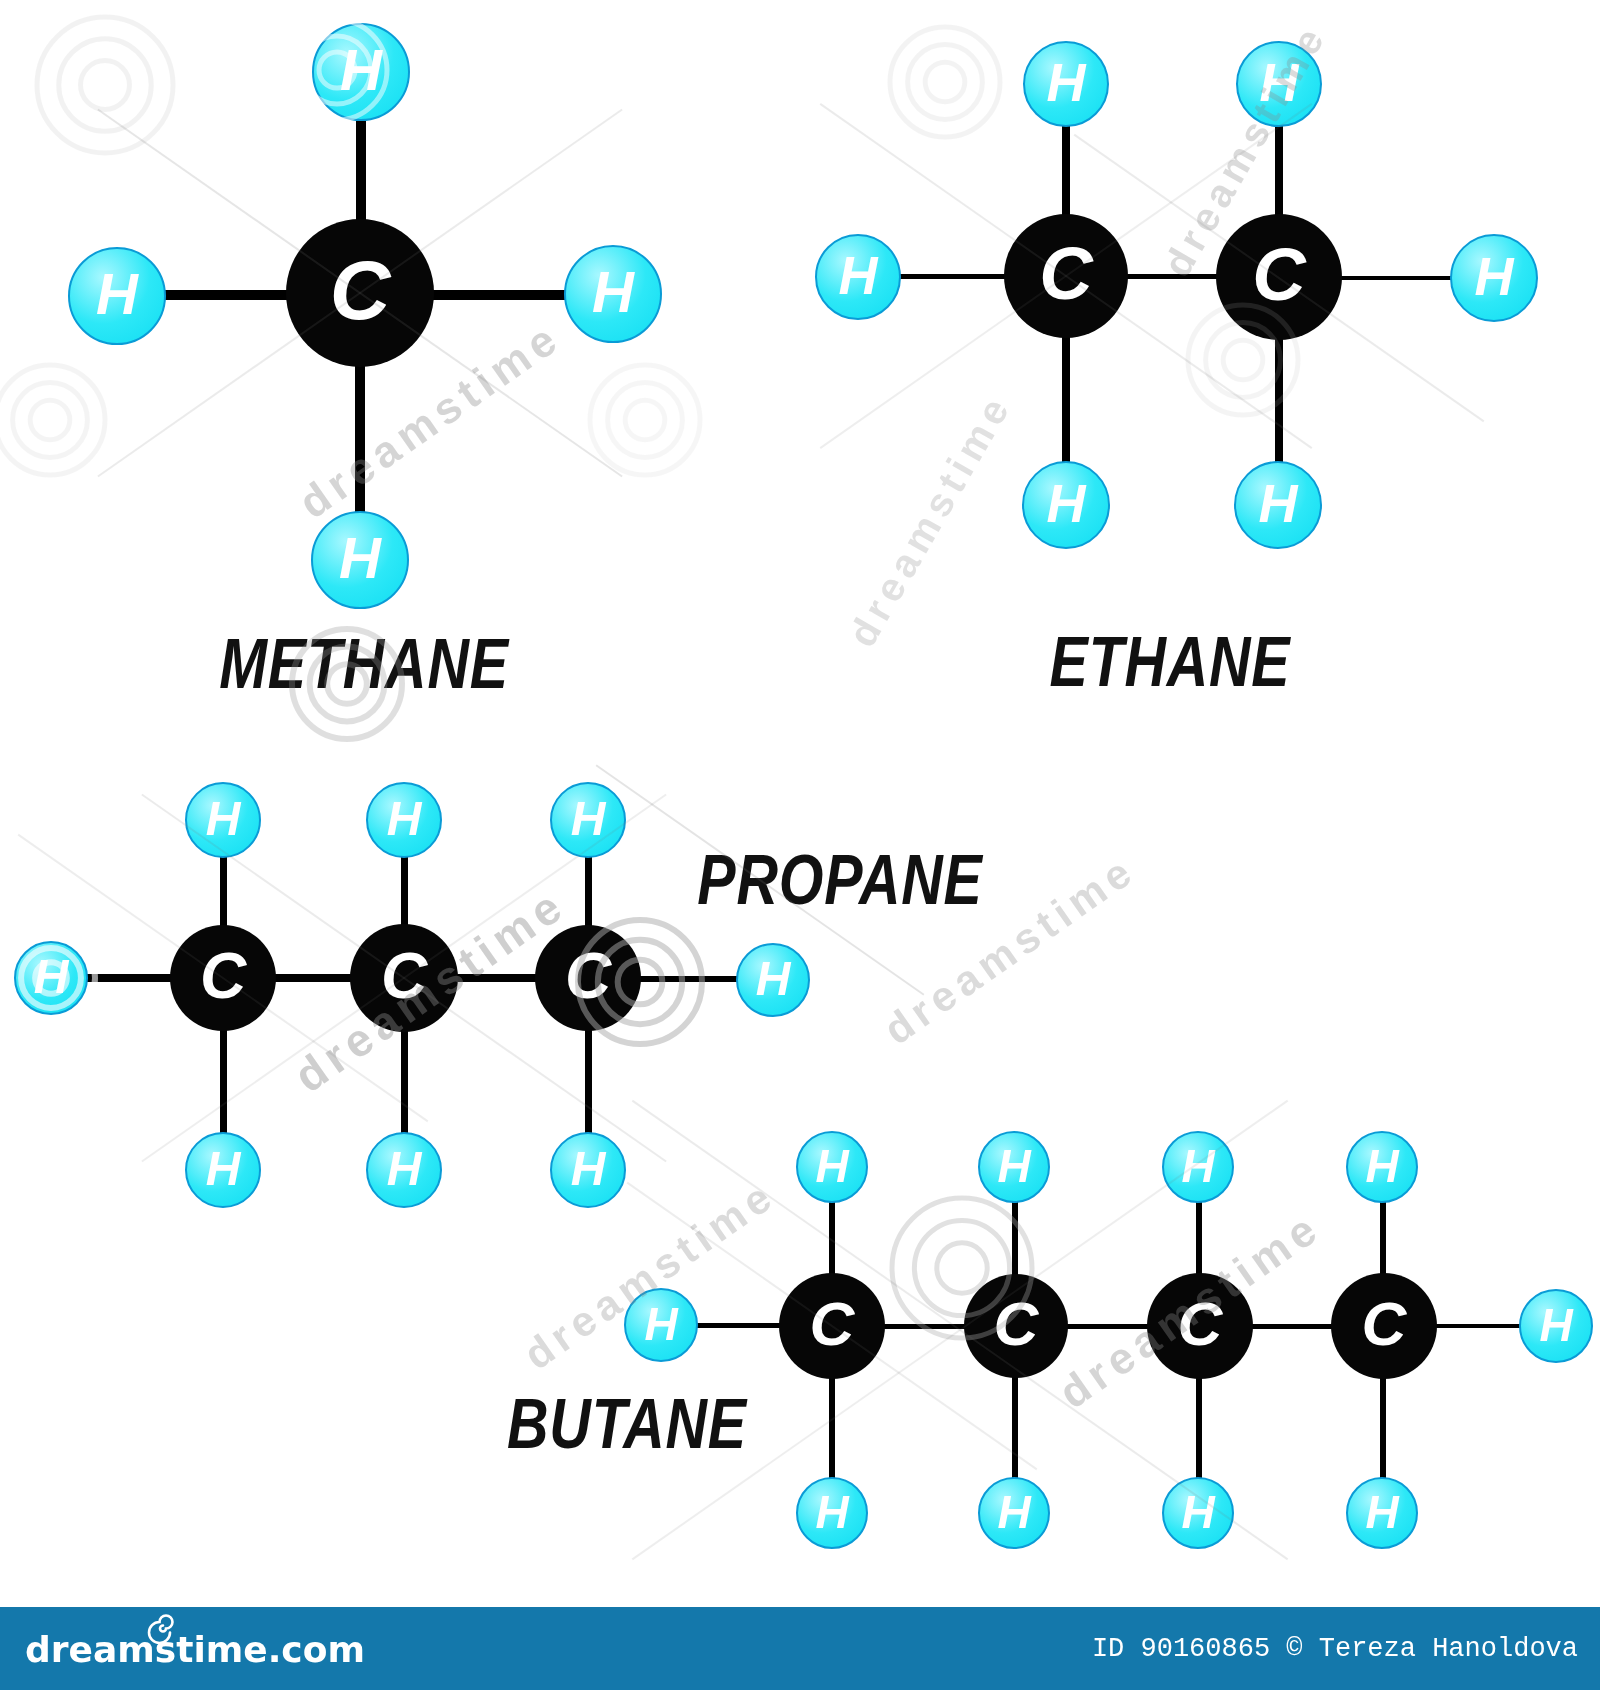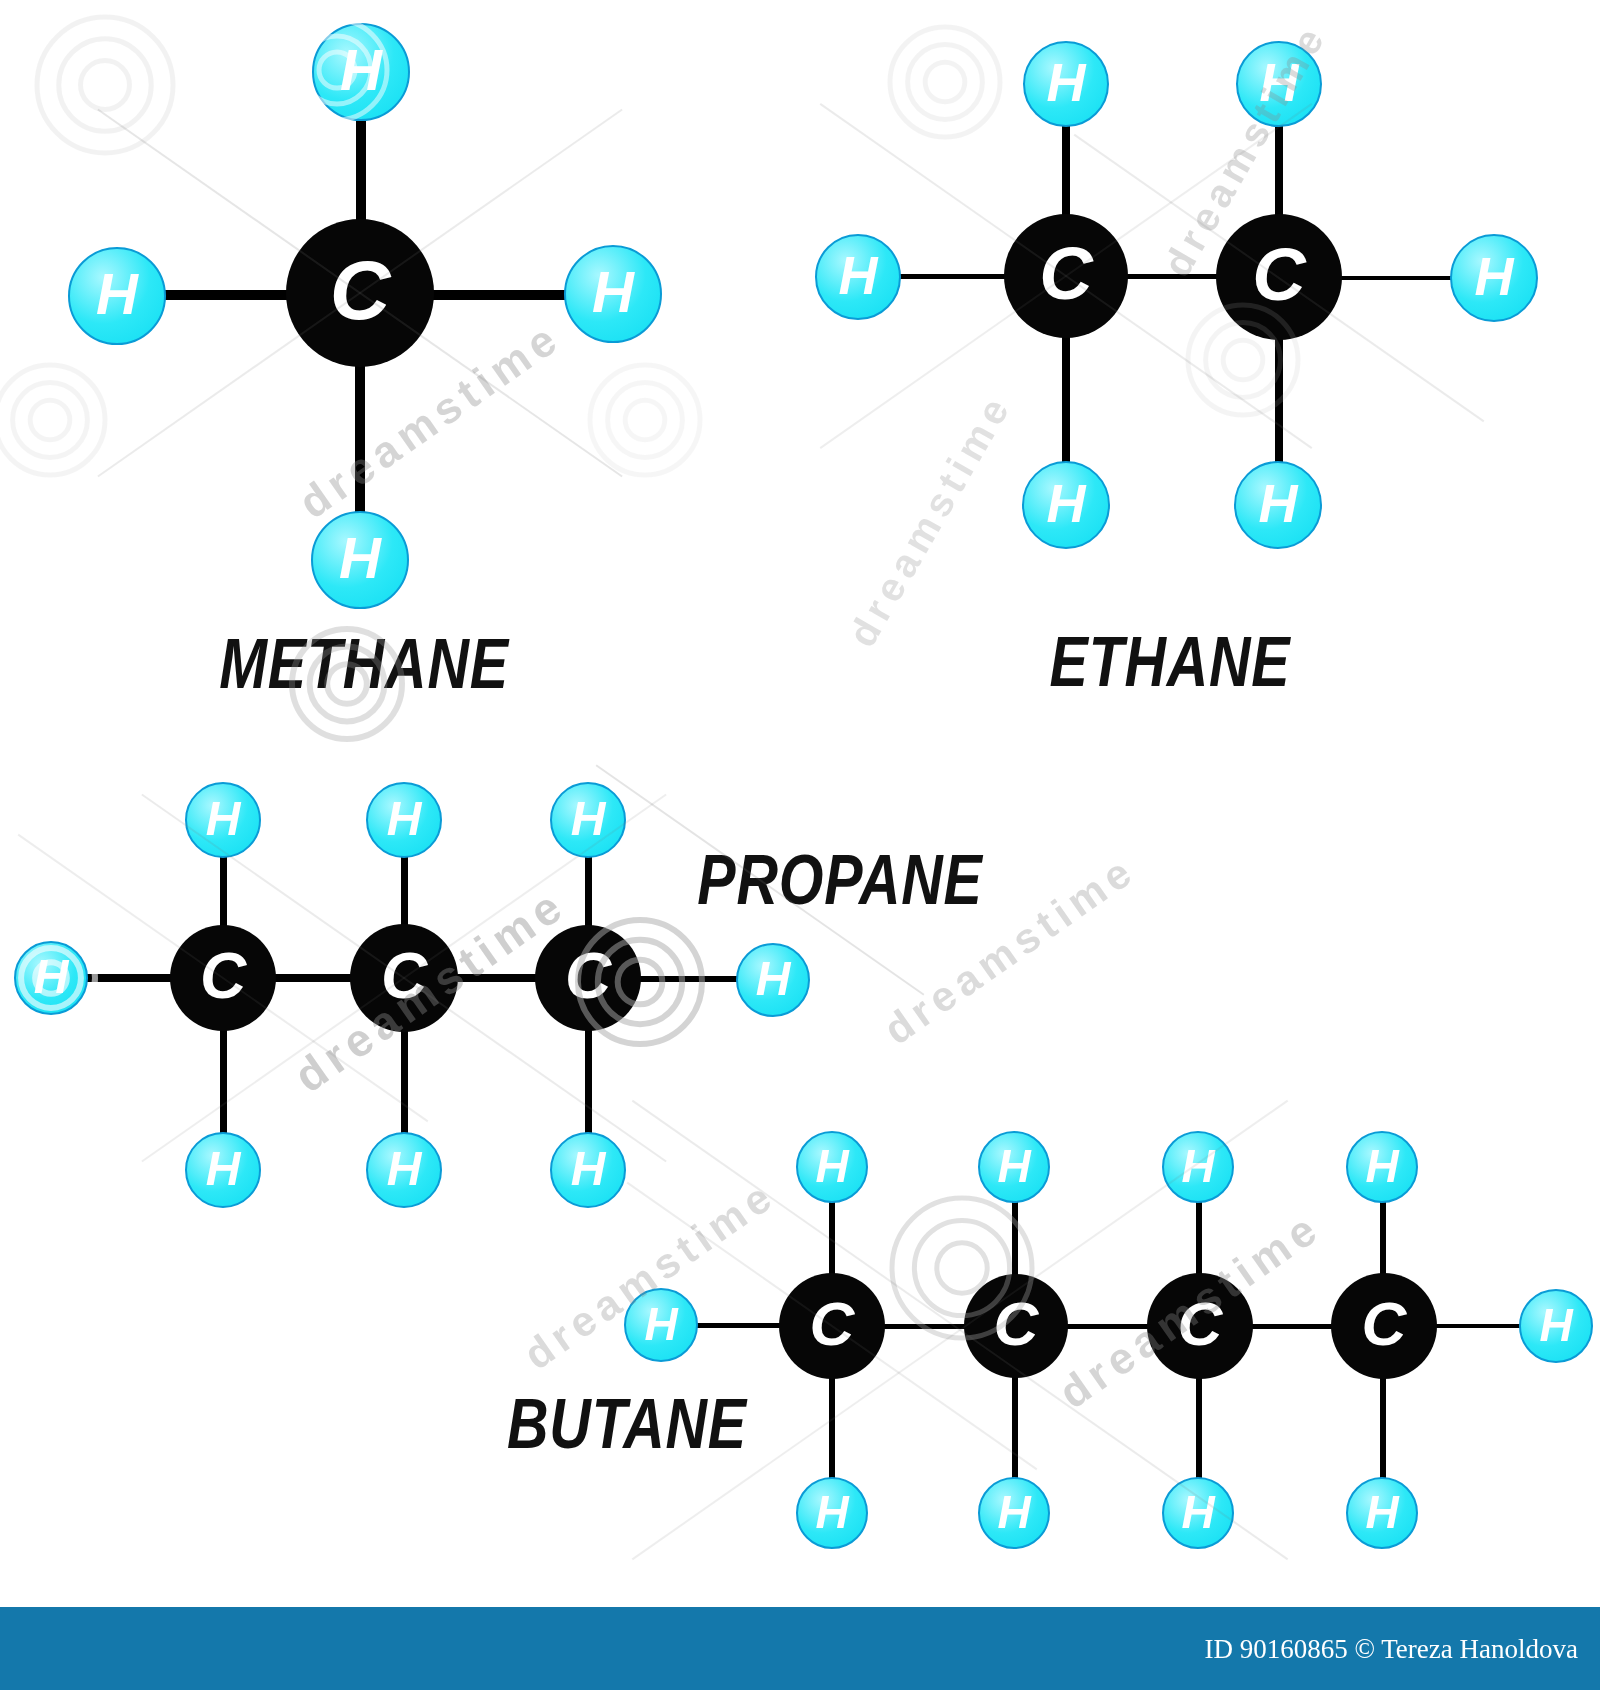--- a/index.html
+++ b/index.html
@@ -12,21 +12,21 @@
   .atom.hydrogen{background:radial-gradient(circle at 35% 30%, #a8f8ff 0%, var(--hydrogen-fill,#2de8f7) 52%, #10ddf2 100%);border:2px solid var(--hydrogen-stroke,#0a9bd6);color:#ffffff;}
   .symbol{font-weight:bold;font-style:italic;line-height:1;transform:translateY(-3%);}
   .mol-label{position:absolute;font-weight:bold;font-style:italic;font-size:70px;letter-spacing:1px;color:#111;transform:translate(-50%,-50%) scaleX(0.82);white-space:nowrap;z-index:2;}
   .wm-svg{position:absolute;left:0;top:0;z-index:3;pointer-events:none;}
   #wm-layer{position:absolute;inset:0;z-index:3;pointer-events:none;}
   .wm-text{position:absolute;color:#8a8a8a;font-weight:bold;white-space:nowrap;letter-spacing:6px;}
   .wm-line{position:absolute;height:2px;background:#777;}
   .footer{position:absolute;left:0;top:1607px;width:1600px;height:83px;background:var(--footer-bg,#1478ab);color:#fff;z-index:4;}
   .brand{position:absolute;left:25px;top:50%;transform:translateY(-50%);font-family:"DejaVu Sans", sans-serif;font-size:36px;font-weight:bold;letter-spacing:0;}
   .brand-spiral{position:absolute;left:121px;top:-18px;}
-  .credit{position:absolute;right:22px;top:50%;transform:translateY(-50%);font-size:27px;font-family:Liberation Serif, serif;}
+  .credit{position:absolute;right:22px;top:50%;transform:translateY(-50%);font-size:27px;font-family:Liberation Mono, monospace;}
 </style>
 </head>
 <body>
 
 <div class="stage">
   <div id="molecules">
       <div>
         <div class="bond" style="left: 355.5px; top: 72px; width: 10px; height: 221px;"></div>
         <div class="bond" style="left: 117px; top: 290px; width: 496px; height: 10px;"></div>
         <div class="bond" style="left: 355px; top: 293px; width: 10px; height: 267px;"></div>
@@ -254,15 +254,21 @@
       <div class="wm-line" style="left: 404px; top: 978px; width: 640px; opacity: 0.15; transform: translate(-50%, -50%) rotate(35deg);"></div>
       <div class="wm-line" style="left: 404px; top: 978px; width: 640px; opacity: 0.12; transform: translate(-50%, -50%) rotate(-35deg);"></div>
       <div class="wm-line" style="left: 223px; top: 978px; width: 500px; opacity: 0.13; transform: translate(-50%, -50%) rotate(35deg);"></div>
       <div class="wm-line" style="left: 760px; top: 880px; width: 400px; opacity: 0.2; transform: translate(-50%, -50%) rotate(35deg);"></div>
       <div class="wm-line" style="left: 960px; top: 1330px; width: 800px; opacity: 0.15; transform: translate(-50%, -50%) rotate(35deg);"></div>
       <div class="wm-line" style="left: 960px; top: 1330px; width: 800px; opacity: 0.12; transform: translate(-50%, -50%) rotate(-35deg);"></div>
       <div class="wm-line" style="left: 832px; top: 1326px; width: 500px; opacity: 0.13; transform: translate(-50%, -50%) rotate(35deg);"></div>
     </div>
 
   <div class="footer">
+    <div class="brand">
+      <span>dreamstime.com</span>
+      <svg class="brand-spiral" width="34" height="34" viewBox="0 0 34 34">
+        <path d="M17 15 a3 3 0 1 0 3 3 a6.5 6.5 0 1 0 -6.5 -6.5 a10.5 10.5 0 1 0 10.5 10.5" fill="none" stroke="#ffffff" stroke-width="2.6" stroke-linecap="round"></path>
+      </svg>
+    </div>
     <div class="credit">ID 90160865 © Tereza Hanoldova</div>
   </div>
 </div>
 
 </body></html>

